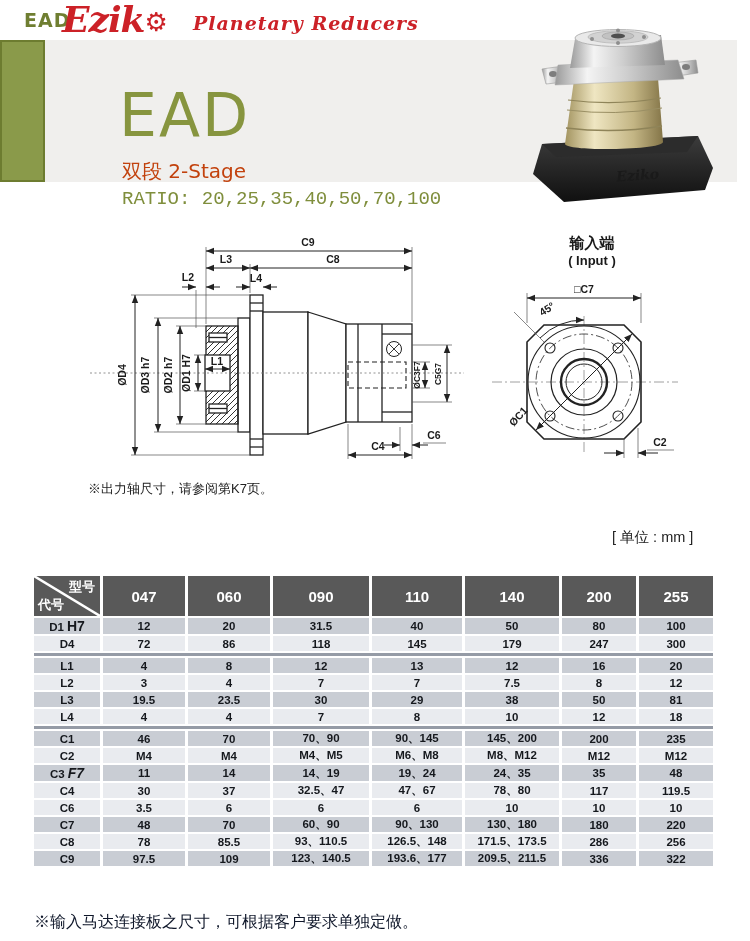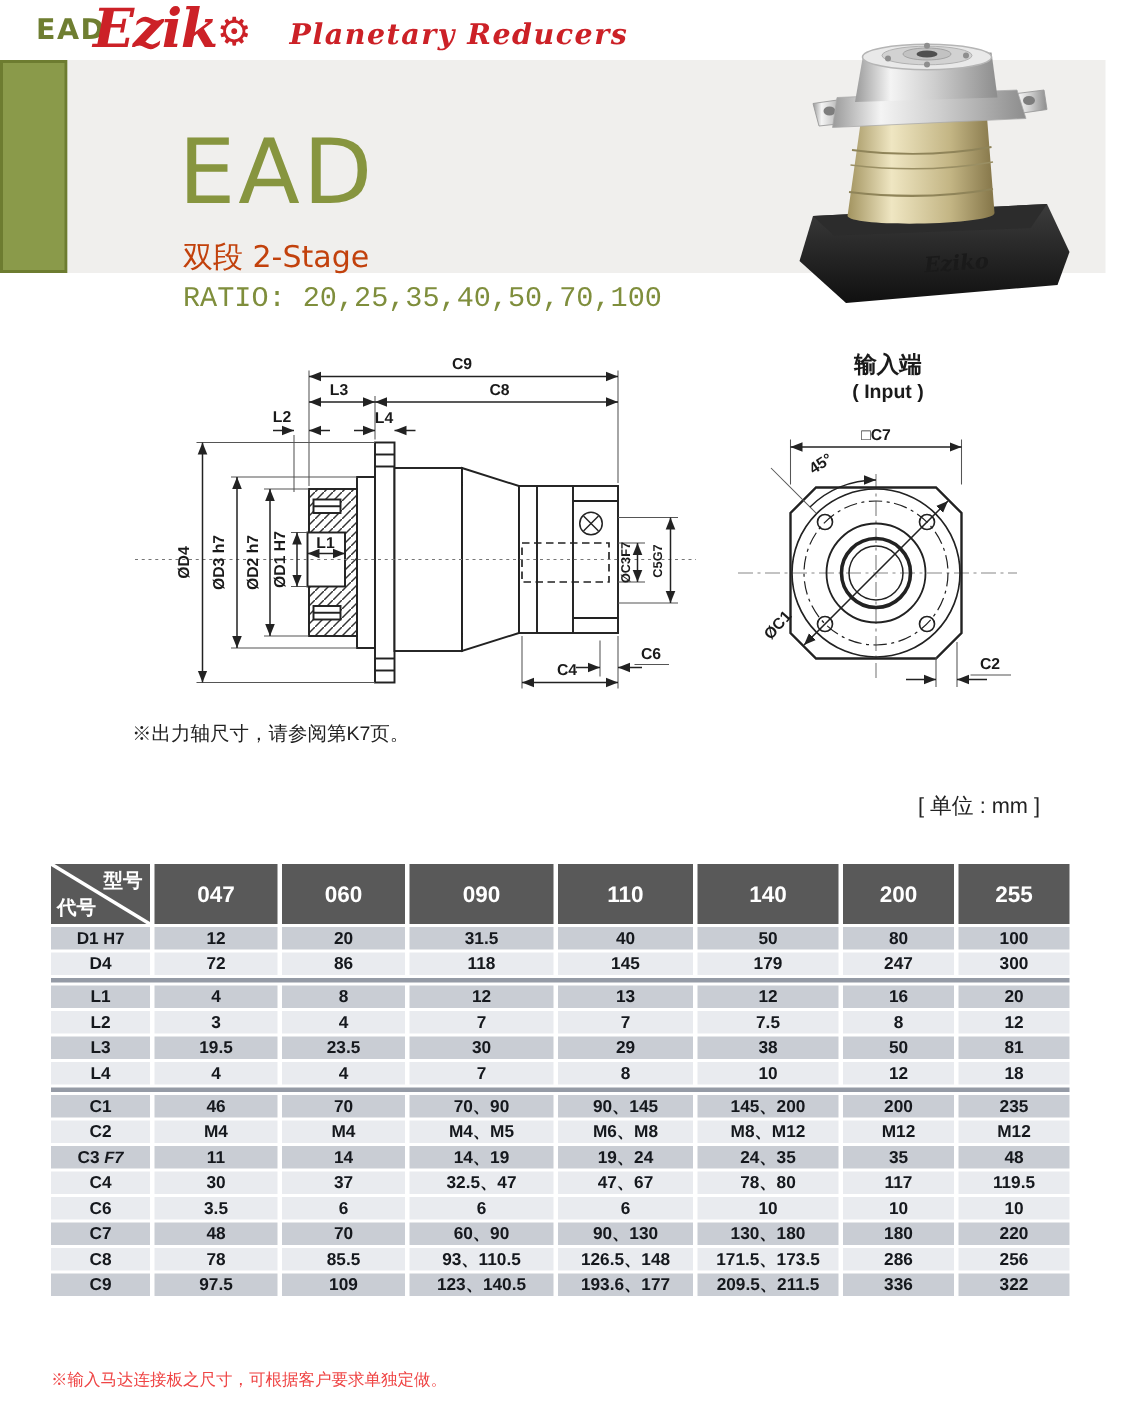--- a/index.html
+++ b/index.html
@@ -44,23 +44,23 @@
   .spec th, .spec td { padding:0; text-align:center; overflow:hidden; }
   .spec thead th { height:40px; background:#595959; color:#fff; font-size:15px; font-weight:bold; }
   .spec tbody td { height:15px; font-size:11.5px; font-weight:bold; color:#15181d; }
   .spec tr.dk td { background:#c9cdd4; }
   .spec tr.lt td { background:#e9ebef; }
   .spec tr.sep td { background:#959ba6; height:3px; }
   .corner { position:relative; }
   .corner svg { position:absolute; left:0; top:0; width:100%; height:100%; }
   .corner .tr { position:absolute; right:5px; top:2px; font-size:13px; }
   .corner .bl { position:absolute; left:4px; bottom:2px; font-size:13px; }
-  .sfx { font-size:11px; margin-left:3px; }
+  .sfx { font-size:14px; margin-left:3px; }
   .sfx.it { font-style:italic; }
-  .footnote { position:absolute; left:34px; top:912px; font-size:11px; color:#ef4444; }
+  .footnote { position:absolute; left:34px; top:912px; font-size:16px; color:#0f172a; }
 </style>
 </head>
 <body>
 
 <div class="topbar">
   <span class="side-label">EAD</span>
   <span class="logo"><span class="txt">Ezik</span><span class="gear">⚙</span></span>
   <span class="tagline">Planetary Reducers</span>
 </div>
 

